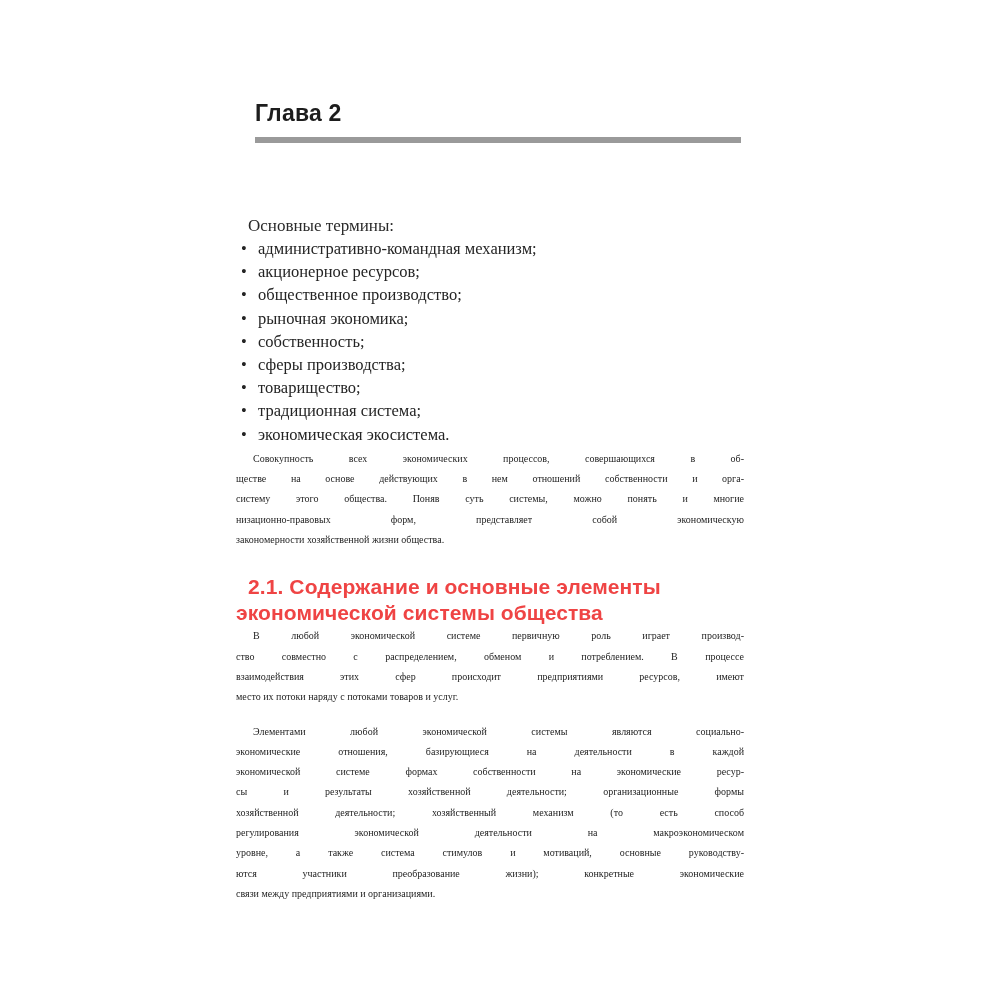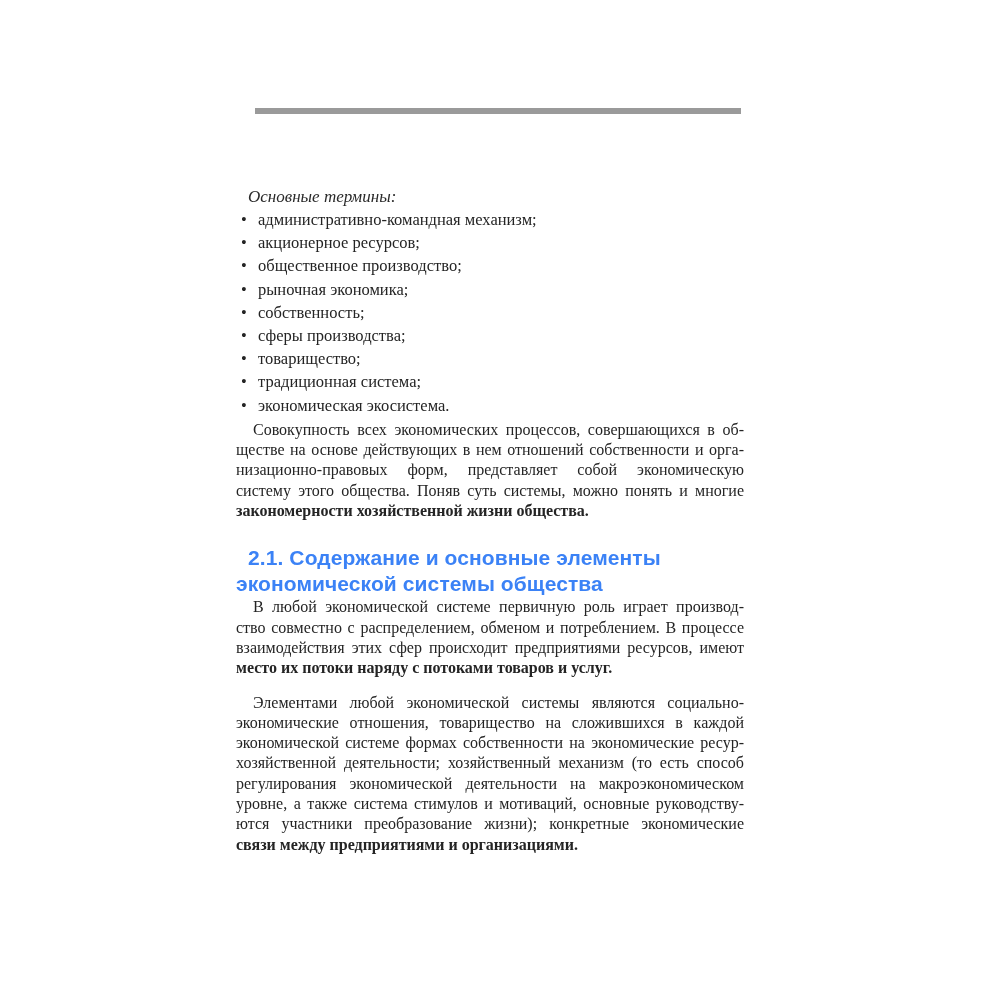--- a/index.html
+++ b/index.html
@@ -31,21 +31,20 @@
   .rule-bar {
     height: 6px;
     width: 486px;
     margin: 9px 0 0 19px;
     background: #9a9a9a;
   }
 
   
   .terms-intro {
     margin-top: 71px;
-    font-style: italic;
     font-size: 17px;
     line-height: 23px;
     color: #2a2a2a;
     text-indent: 12px;
   }
   .terms-list {
     list-style: none;
     margin: 0;
     padding: 0;
     font-size: 16.5px;
@@ -57,58 +56,58 @@
     padding-left: 22px;
   }
   .term .bullet {
     position: absolute;
     left: 5px;
     top: 0;
   }
 
   
   .para {
-    font-size: 16px;
+    font-size: 10px;
     line-height: 20.3px;
     color: #242424;
   }
   .para .line {
     text-align: justify;
     -moz-text-align-last: justify;
     text-align-last: justify;
   }
   .para .line:last-child {
     -moz-text-align-last: left;
     text-align-last: left;
-    font-weight: bold;
   }
   .para .line:first-of-type { text-indent: 17px; }
   .para-1 { margin-top: 3px; }
   .para-2 { }
   .para-3 { margin-top: 14px; }
 
   
   .section-heading {
     font-family: "Liberation Sans", sans-serif;
     font-weight: 700;
     font-size: 21px;
     line-height: 26px;
     letter-spacing: 0.1px;
-    color: #3b82f6;
+    color: #ef4444;
     margin-top: 24px;
   }
   .section-heading .h-line-1 { text-indent: 12px; }
 </style>
 </head>
 <body>
 
 <div class="page">
   <div class="content">
 
     <div class="chapter-title">
+      <div>Глава 2</div>
     </div>
 
     <div class="rule-bar"></div>
 
     <div class="terms-intro">Основные термины:</div>
 
     <ul class="terms-list">
 
         <li class="term">
           <span class="bullet">•</span>
@@ -155,23 +154,23 @@
           <span>экономическая экосистема.</span>
         </li>
       </ul>
 
     <div class="para para-1">
 
         <div class="line">Совокупность всех экономических процессов, совершающихся в об-</div>
 
         <div class="line">ществе на основе действующих в нем отношений собственности и орга-</div>
 
+        <div class="line">систему этого общества. Поняв суть системы, можно понять и многие</div>
+
         <div class="line">низационно-правовых форм, представляет собой экономическую</div>
-
-        <div class="line">систему этого общества. Поняв суть системы, можно понять и многие</div>
 
         <div class="line">закономерности хозяйственной жизни общества.</div>
       </div>
 
     <div class="section-heading">
       <div class="h-line-1">2.1. Содержание и основные элементы</div>
       <div class="h-line-2">экономической системы общества</div>
     </div>
 
     <div class="para para-2">
@@ -182,24 +181,25 @@
 
         <div class="line">взаимодействия этих сфер происходит предприятиями ресурсов, имеют</div>
 
         <div class="line">место их потоки наряду с потоками товаров и услуг.</div>
       </div>
 
     <div class="para para-3">
 
         <div class="line">Элементами любой экономической системы являются социально-</div>
 
-        <div class="line">экономические отношения, товарищество на сложившихся в каждой</div>
+        <div class="line">экономические отношения, базирующиеся на деятельности в каждой</div>
 
         <div class="line">экономической системе формах собственности на экономические ресур-</div>
 
+        <div class="line">сы и результаты хозяйственной деятельности; организационные формы</div>
 
         <div class="line">хозяйственной деятельности; хозяйственный механизм (то есть способ</div>
 
         <div class="line">регулирования экономической деятельности на макроэкономическом</div>
 
         <div class="line">уровне, а также система стимулов и мотиваций, основные руководству-</div>
 
         <div class="line">ются участники преобразование жизни); конкретные экономические</div>
 
         <div class="line">связи между предприятиями и организациями.</div>

